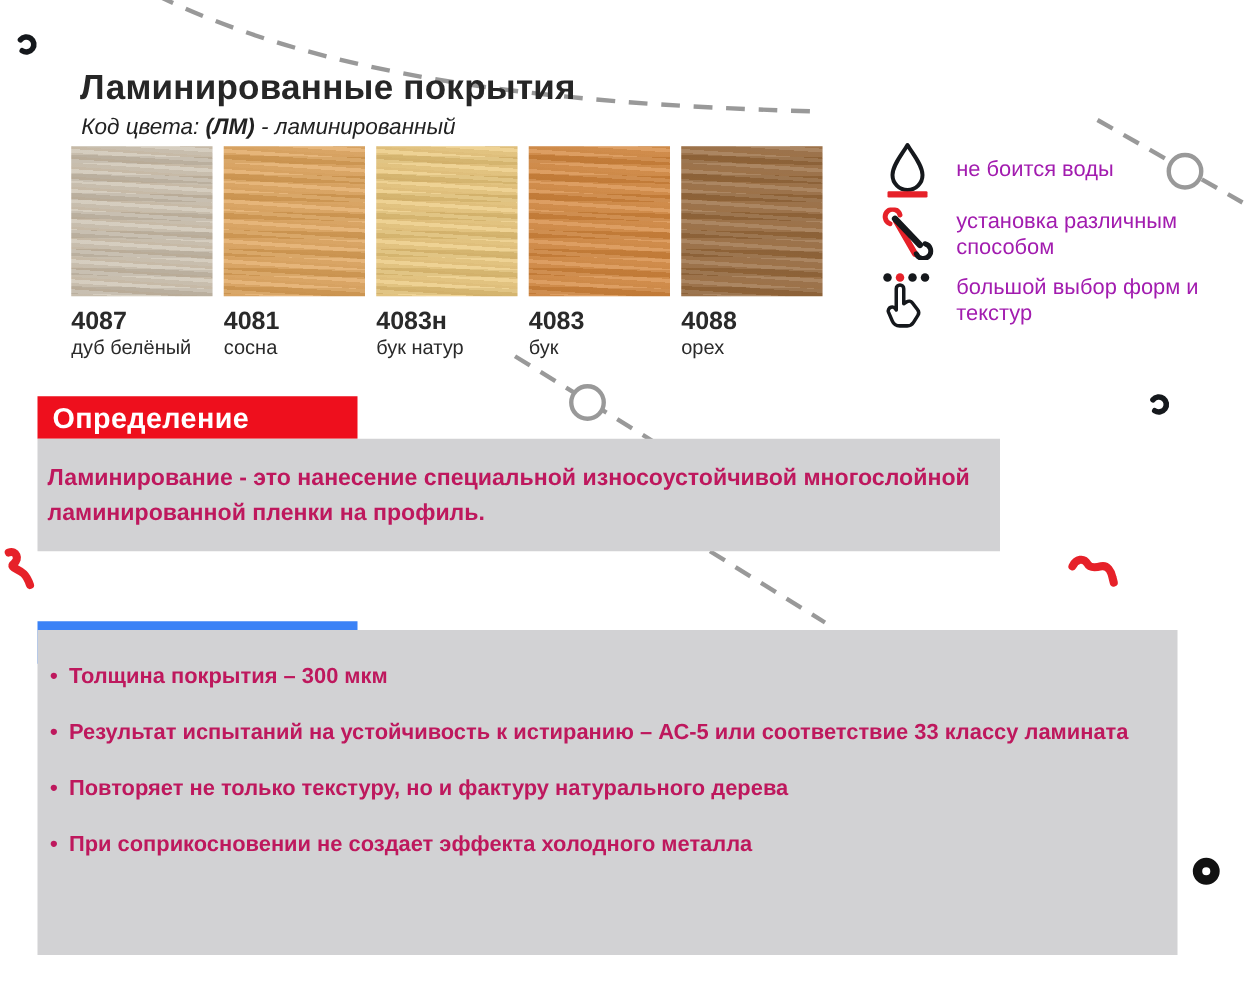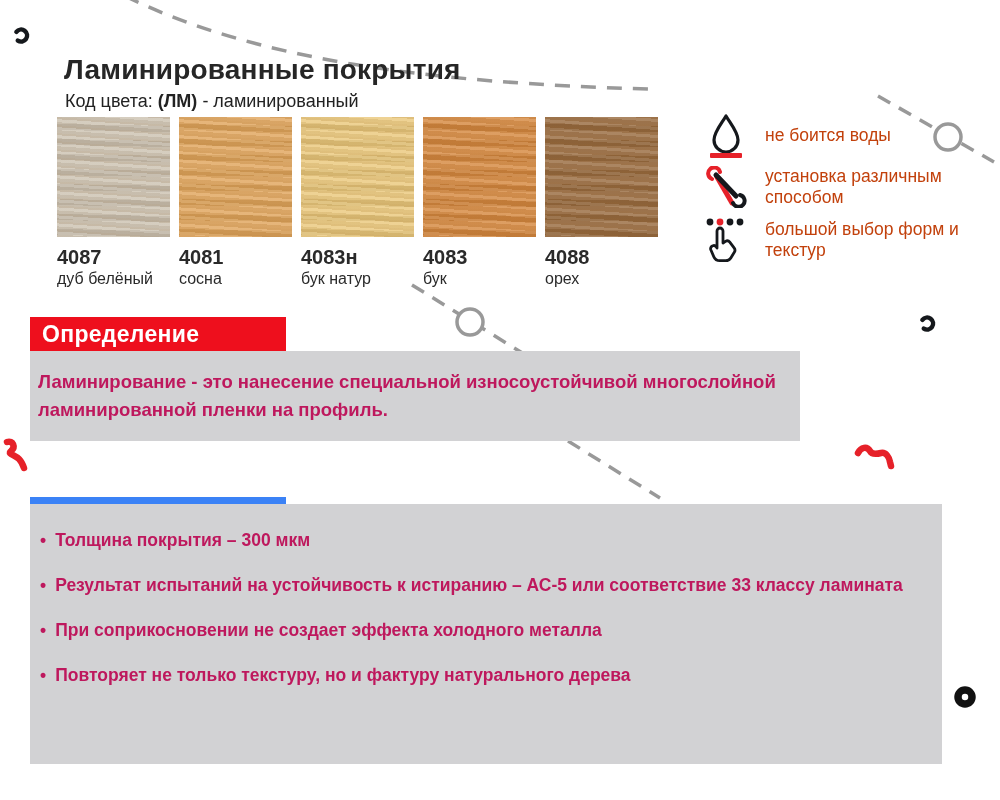--- a/index.html
+++ b/index.html
@@ -7,40 +7,40 @@
   .page {
     position:relative; width:1000px; height:800px; background:#ffffff;
     overflow:hidden; font-family:"Liberation Sans", sans-serif; color:#222;
   }
   .layer { position:absolute; left:0; top:0; z-index:0; }
   .content { position:absolute; z-index:1; }
 
   
   .title { position:absolute; left:64px; top:54px; font-size:28px; font-weight:800;
            color:#262626; letter-spacing:.2px; }
-  .subtitle { position:absolute; left:65px; top:91px; font-size:18px; font-weight:500; color:#222; }
+  .subtitle { position:absolute; left:65px; top:91px; font-size:18px; font-weight:500; color:#222;font-style:italic; }
   .subtitle b { font-weight:800; }
 
   
   .swatch-row { position:absolute; left:57px; top:117px; display:flex; gap:9px; }
   .swatch { width:113px; text-align:left; }
   .swatch-img {
     width:113px; height:120px;
     background-image:
       repeating-linear-gradient(184deg, rgba(110,65,15,0.10) 0 2px, rgba(255,255,255,0.10) 2px 5px, rgba(60,30,0,0.06) 5px 8px),
       repeating-linear-gradient(181deg, rgba(255,255,255,0.09) 0 9px, rgba(0,0,0,0.05) 9px 15px);
   }
   .swatch-code { margin-top:9px; font-size:20px; font-weight:800; color:#2a2a2a; }
   .swatch-name { font-size:16px; font-weight:500; color:#2a2a2a; margin-top:1px; }
 
   
   .icon-list { position:absolute; left:703px; top:112px; width:276px; }
   .icon-row { display:flex; align-items:center; gap:16px; margin-bottom:7px; }
   .icon-box { width:46px; flex:0 0 46px; display:flex; flex-direction:column; align-items:center; }
-  .icon-label { font-size:17.5px; font-weight:500; color:#c2410c; line-height:1.18; }
+  .icon-label { font-size:17.5px; font-weight:500; color:#a21caf; line-height:1.18; }
 
   
   .banner { position:absolute; left:30px; width:256px; height:34px; display:flex; align-items:center;
             padding-left:12px; color:#fff; font-size:23px; font-weight:800; letter-spacing:.3px; }
   .panel { position:absolute; left:30px; color:#be185d; }
   .panel-def { top:351px; width:770px; height:90px; padding:17px 20px 0 8px;
                font-size:18.5px; font-weight:600; line-height:1.5; }
   .panel-feat { top:504px; width:912px; height:260px; padding:17px 24px 0 10px;
                 font-size:17.5px; font-weight:600; }
   .bullet-item { line-height:38px; margin-bottom:7px; }
@@ -138,17 +138,17 @@
   <div class="panel panel-def content" style="background: rgb(210, 210, 212);">
     <span>Ламинирование - это нанесение специальной износоустойчивой многослойной ламинированной пленки на профиль.</span>
   </div>
 
   <div class="banner content" style="top: 497px; background: #3b82f6;">
     <span>Особенности</span>
   </div>
   <div class="panel panel-feat content" style="background: rgb(210, 210, 212);">
     <div class="bullet-item">Толщина покрытия – 300 мкм</div>
     <div class="bullet-item">Результат испытаний на устойчивость к истиранию – АС-5 или соответствие 33 классу ламината</div>
+    <div class="bullet-item">Повторяет не только текстуру, но и фактуру натурального дерева</div>
     <div class="bullet-item">При соприкосновении не создает эффекта холодного металла</div>
-    <div class="bullet-item">Повторяет не только текстуру, но и фактуру натурального дерева</div>
   </div>
 
 </div>
 
 </body></html>

